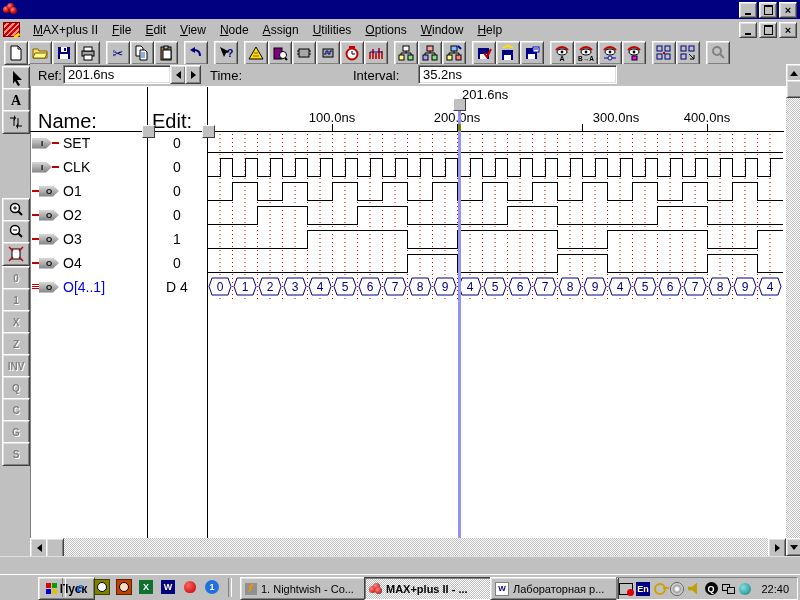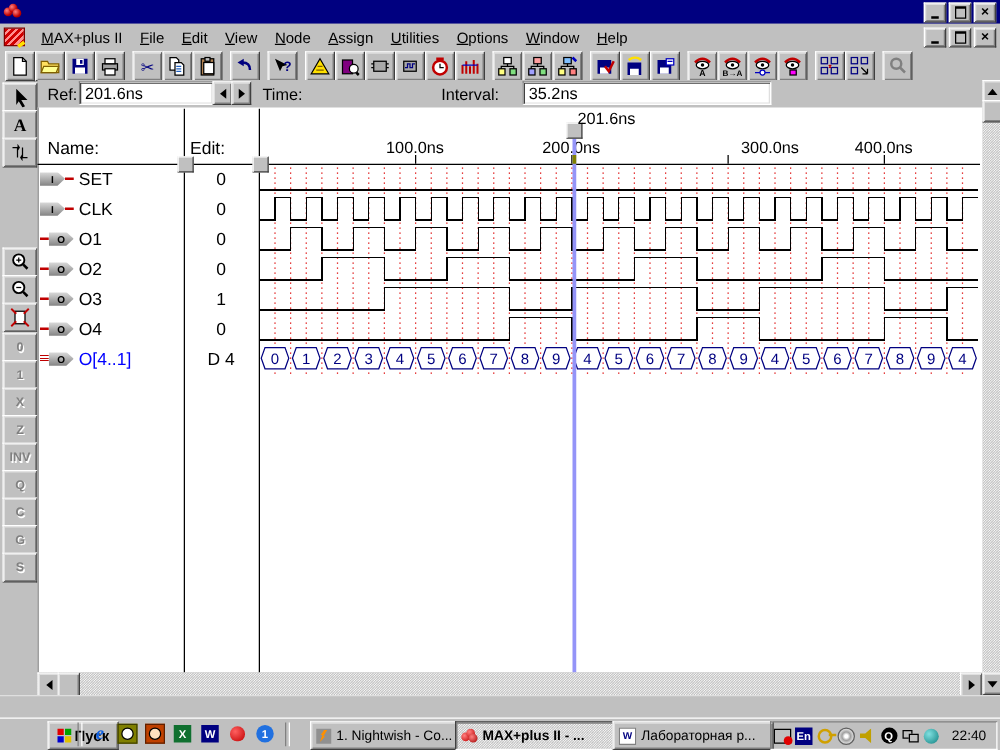--- a/index.html
+++ b/index.html
@@ -37,21 +37,21 @@
   .tri-l{width:0;height:0;border-top:4px solid transparent;border-bottom:4px solid transparent;border-right:5px solid #000;}
   .tri-r{width:0;height:0;border-top:4px solid transparent;border-bottom:4px solid transparent;border-left:5px solid #000;}
   .tri-u{width:0;height:0;border-left:4px solid transparent;border-right:4px solid transparent;border-bottom:5px solid #000;}
   .tri-d{width:0;height:0;border-left:4px solid transparent;border-right:4px solid transparent;border-top:5px solid #000;}
   
   .ltbtn{position:absolute;left:2px;width:26px;height:22px;display:flex;align-items:center;justify-content:center;}
   .ltbtn svg{width:16px;height:16px;}
   .grey-glyph{color:#808080;text-shadow:1px 1px 0 #fff;font-weight:bold;font-size:10px;}
   
   .wavewin{left:30px;top:86px;width:756px;height:452px;background:#fff;border-left:1px solid #808080;}
-  .hdr-label{position:absolute;font-size:14px;color:#000;}
+  .hdr-label{position:absolute;font-size:20px;color:#000;}
   .ruler-label{position:absolute;top:110px;font-size:13px;transform:translateX(-50%);white-space:nowrap;}
   .tickline{position:absolute;width:1px;height:7px;background:#000;top:124px;}
   .divline-v{position:absolute;width:1px;background:#000;}
   .divline-h{position:absolute;height:1px;background:#000;}
   .drag-handle{position:absolute;width:11px;height:11px;background:#c0c0c0;border:1px solid;border-color:#fff #404040 #404040 #fff;}
   .sig-row{position:absolute;left:32px;height:24px;display:flex;align-items:center;}
   .sig-name{font-size:14px;margin-left:4px;}
   .pin{width:20px;height:11px;background:linear-gradient(#d8d8d8,#808080);clip-path:polygon(0 0,70% 0,100% 50%,70% 100%,0 100%);display:flex;align-items:center;justify-content:center;font-size:8px;font-weight:bold;color:#000;}
   .stub{width:7px;height:2px;background:#c00000;}
   .stub3{width:7px;height:6px;background:repeating-linear-gradient(to bottom,#c00000 0 1px,transparent 1px 2px);}
@@ -625,21 +625,21 @@
         </div>
         <div class="ql" style="left: 182px;">
           <span style="width:12px;height:12px;border-radius:50% 50% 45% 45%;background:radial-gradient(circle at 35% 35%,#ff6060,#c00000)"></span>
         </div>
         <div class="ql" style="left: 204px;">
           <span class="sq" style="background:#2070e0;border-radius:50%">1</span>
         </div>
       </div>
     <div class="tb-sep" style="left:228px"></div>
     <div id="taskbuttons">
-        <div class="taskbtn raised" style="left: 248px; width: 119px;">
+        <div class="taskbtn raised" style="left: 240px; width: 119px;">
           <span style="width:12px;height:12px;background:#909090;display:inline-block;position:relative">
             <i style="position:absolute;left:3px;top:1px;width:6px;height:10px;background:#ff9000;clip-path:polygon(60% 0,100% 0,45% 55%,70% 55%,0 100%,30% 45%,10% 45%)"></i>
           </span>
           <span>1. Nightwish - Co...</span>
         </div>
         <div class="taskbtn raised active" style="left: 364px; width: 121px;">
           <span style="width:13px;height:12px;position:relative;display:inline-block">
             <i style="position:absolute;left:0;top:3px;width:7px;height:7px;border-radius:50%;background:radial-gradient(circle at 35% 35%,#ff8080,#c00000)"></i>
             <i style="position:absolute;left:4px;top:0;width:7px;height:7px;border-radius:50%;background:radial-gradient(circle at 35% 35%,#ff8080,#c00000)"></i>
             <i style="position:absolute;left:6px;top:4px;width:7px;height:7px;border-radius:50%;background:radial-gradient(circle at 35% 35%,#ff8080,#a00000)"></i>

